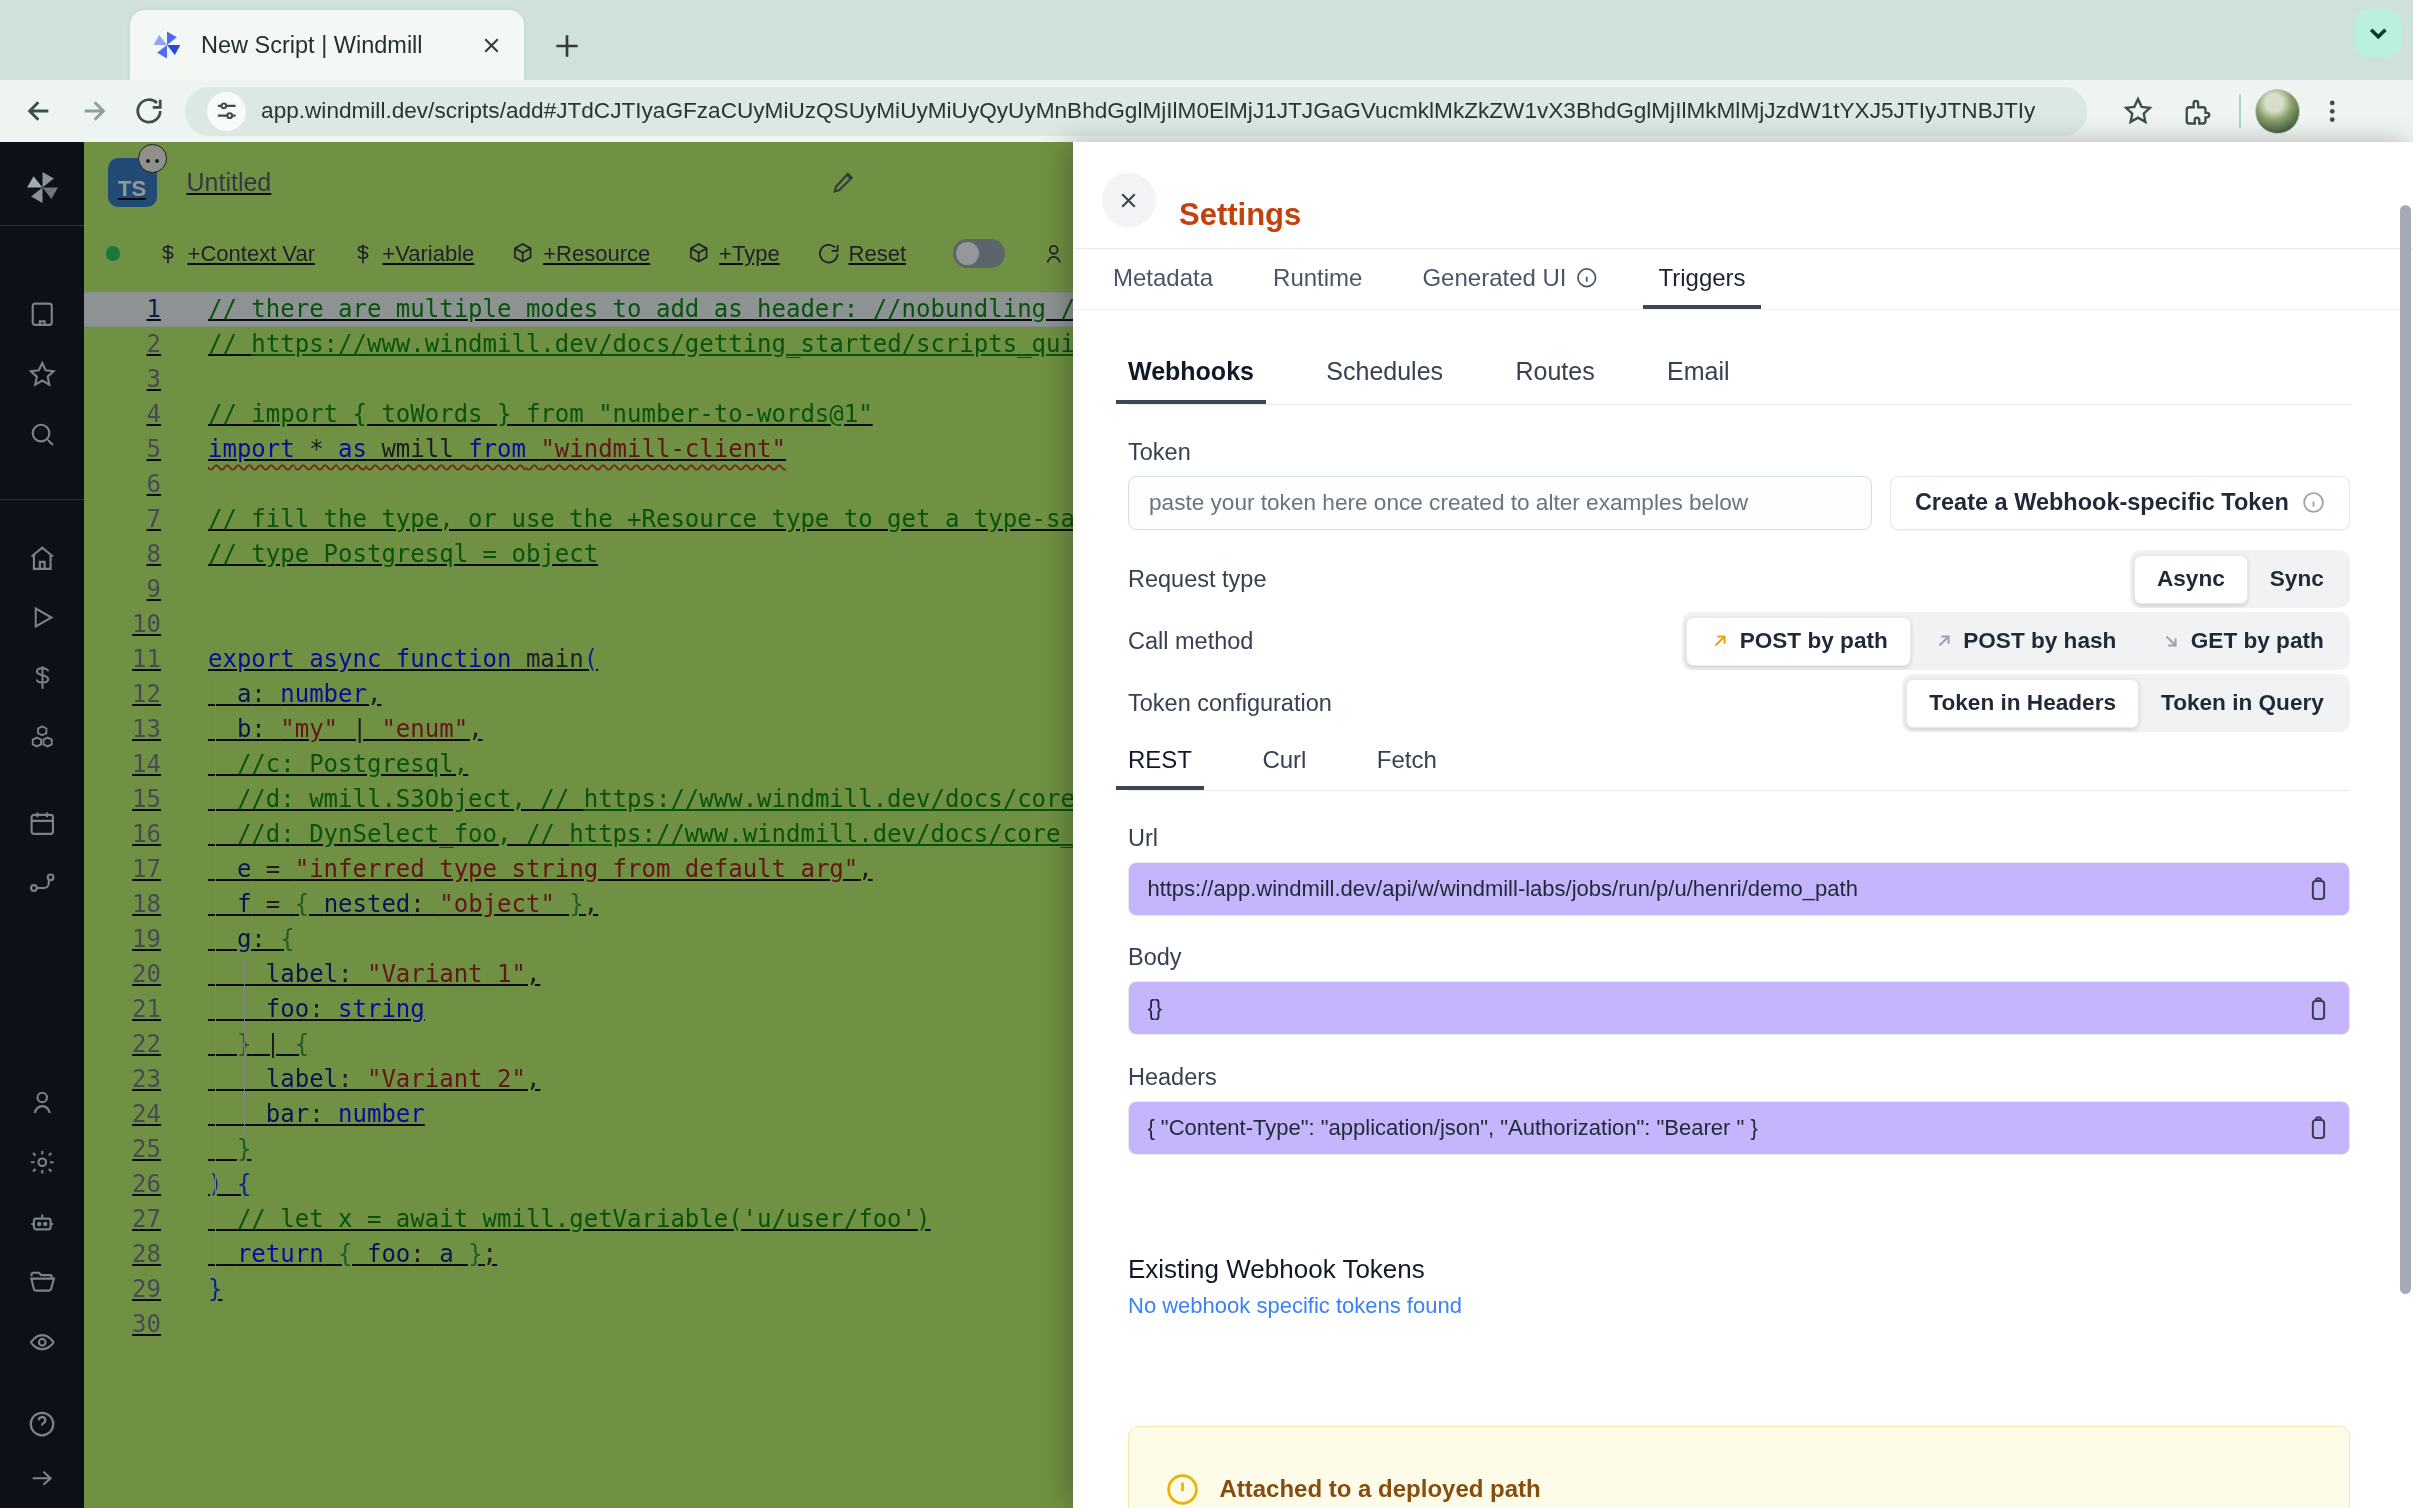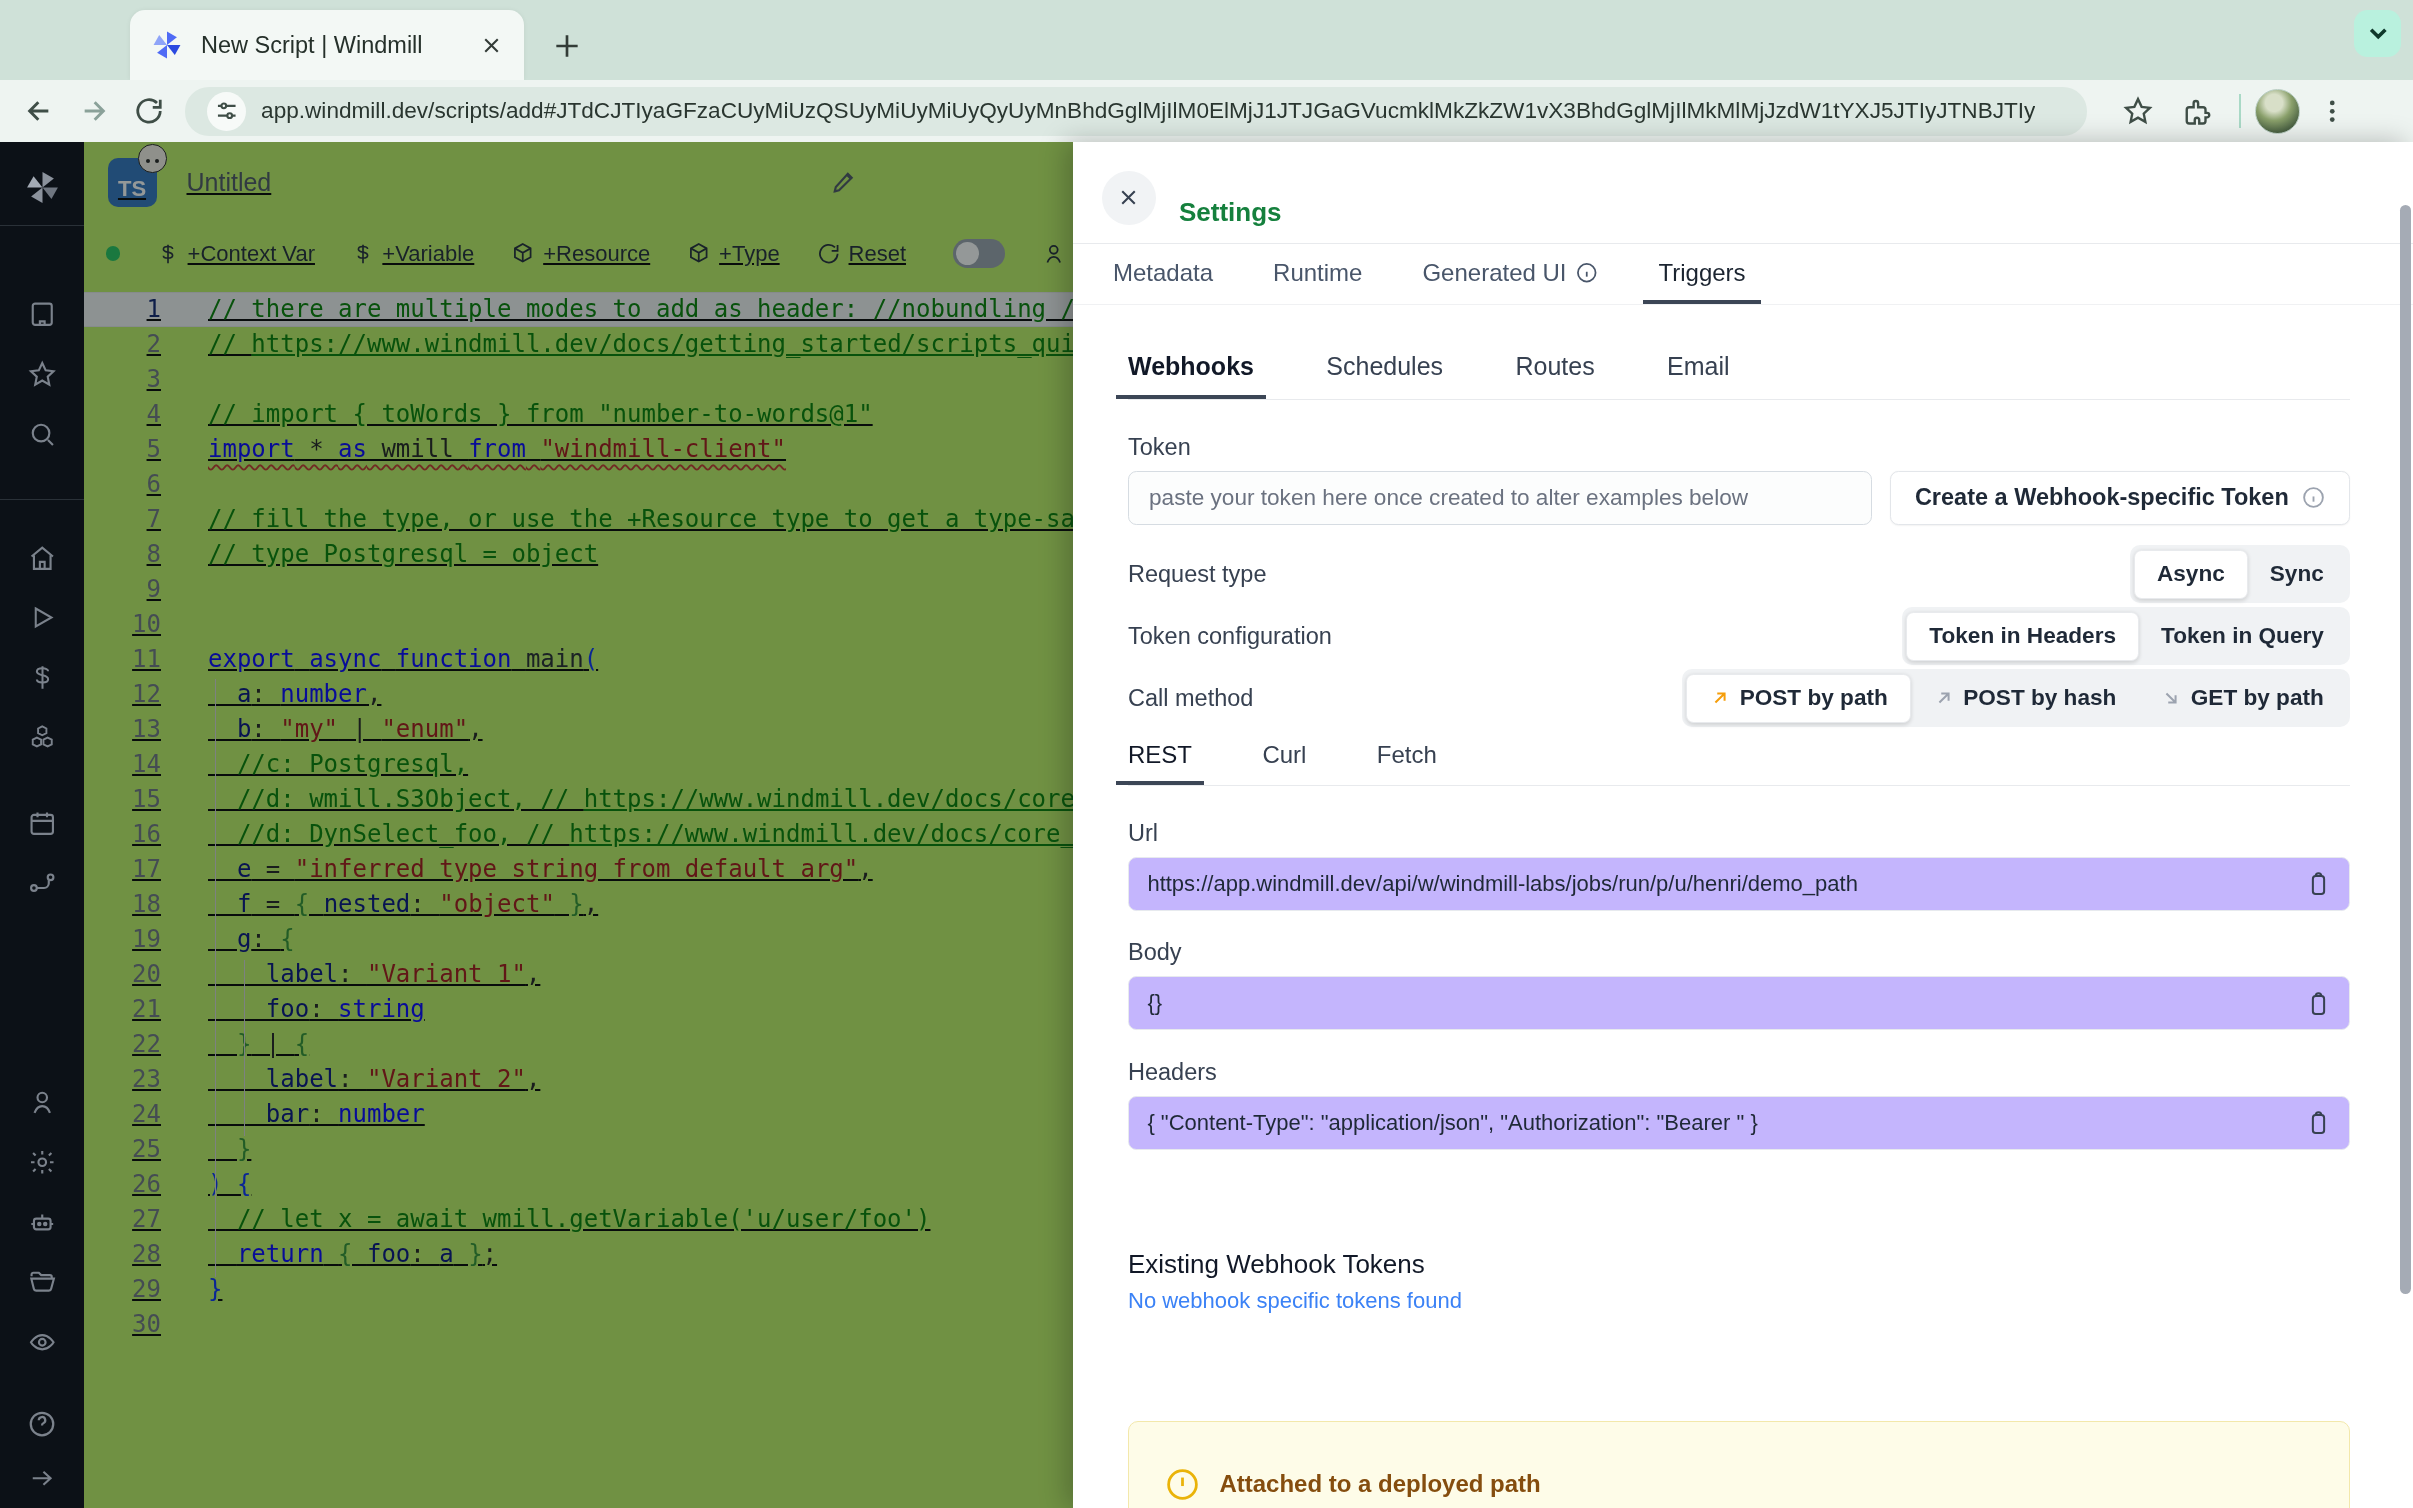--- a/index.html
+++ b/index.html
@@ -58,21 +58,21 @@
   .tk.vr { color:#001080; } .tk.pl { color:#1f1f1f; } .tk.fn { color:#24292e; }
   .tk.b1 { color:#0431fa; } .tk.b2 { color:#319331; }
   .tk.link { text-decoration:underline; }
   .iguide { position:absolute; width:0.8px; background:#d6d6d6; }
   .ed-overlay { position:absolute; inset:0; background:rgba(18,26,26,0.45); z-index:5; }
 
   
   .drawer { flex:1; background:#fff; position:relative; box-shadow:-8.4px 0 25px rgba(0,0,0,.25); display:flex; flex-direction:column; overflow:hidden; }
   .d-header { padding:25px 34px 15px 28.5px; display:flex; align-items:center; gap:23.5px; }
   .close-btn { width:54px; height:54px; border-radius:50%; background:#f1f3f5; display:flex; align-items:center; justify-content:center; }
-  .d-title { font-size:26px; font-weight:bold; color:#15803d;margin-top:30px; }
+  .d-title { font-size:31px; font-weight:bold; color:#c2410c;margin-top:30px; }
   .d-tabs { border-top:0.8px solid #e8eaed; border-bottom:0.8px solid #f0f1f3; padding-left:25px; display:flex; gap:30px; }
   .d-tab { padding:15px 15px 13.4px; font-size:24px; color:#49566a; border-bottom:4.2px solid transparent; display:flex; align-items:center; gap:8.4px; }
   .d-tab.active { color:#1b2430; border-bottom-color:#3c4656; }
   .d-content { flex:1; padding:0 63px 0 55px; position:relative; }
   .subtabs { margin-top:47px; display:flex; gap:49px; border-bottom:0.8px solid #e8eaed; }
   .subtab { padding:0 11.7px 13.4px; margin-left:-11.7px; font-size:25px; color:#374151; border-bottom:4.2px solid transparent; }
   .subtab + .subtab { margin-left:0; }
   .subtab.active { font-weight:bold; color:#111827; border-bottom-color:#3c4656; }
   .lab { font-size:23.5px; color:#374151; }
   .token-label { margin-top:34px; }
@@ -452,28 +452,20 @@
 
         <div class="setting-row first">
           <span class="lab">Request type</span>
           <div class="seg">
             <span class="seg-opt sel">Async</span>
             <span class="seg-opt">Sync</span>
           </div>
         </div>
 
         <div class="setting-row">
-          <span class="lab">Token configuration</span>
-          <div class="seg">
-            <span class="seg-opt sel">Token in Headers</span>
-            <span class="seg-opt">Token in Query</span>
-          </div>
-        </div>
-
-        <div class="setting-row">
           <span class="lab">Call method</span>
           <div class="seg">
             <span class="seg-opt sel">
               <svg width="22" height="22" viewBox="0 0 24 24" fill="none" stroke="#f59e0b" stroke-width="2.2">
                   <path d="M7 17L17 7M9 7h8v8"></path>
                 </svg>
               <span>POST by path</span>
             </span>
             <span class="seg-opt">
               <svg width="22" height="22" viewBox="0 0 24 24" fill="none" stroke="#9ca3af" stroke-width="2.2">
@@ -483,20 +475,28 @@
             </span>
             <span class="seg-opt">
               <svg width="22" height="22" viewBox="0 0 24 24" fill="none" stroke="#9ca3af" stroke-width="2.2">
                   <path d="M7 7l10 10M17 9v8H9"></path>
                 </svg>
               <span>GET by path</span>
             </span>
           </div>
         </div>
 
+        <div class="setting-row">
+          <span class="lab">Token configuration</span>
+          <div class="seg">
+            <span class="seg-opt sel">Token in Headers</span>
+            <span class="seg-opt">Token in Query</span>
+          </div>
+        </div>
+
         <div class="snippet-tabs">
           <span class="sniptab active">REST</span>
           <span class="sniptab">Curl</span>
           <span class="sniptab">Fetch</span>
         </div>
 
         <div class="lab f-label">Url</div>
         <div class="field">
           <span class="field-text">https://app.windmill.dev/api/w/windmill-labs/jobs/run/p/u/henri/demo_path</span>
           <span class="copy-btn">

